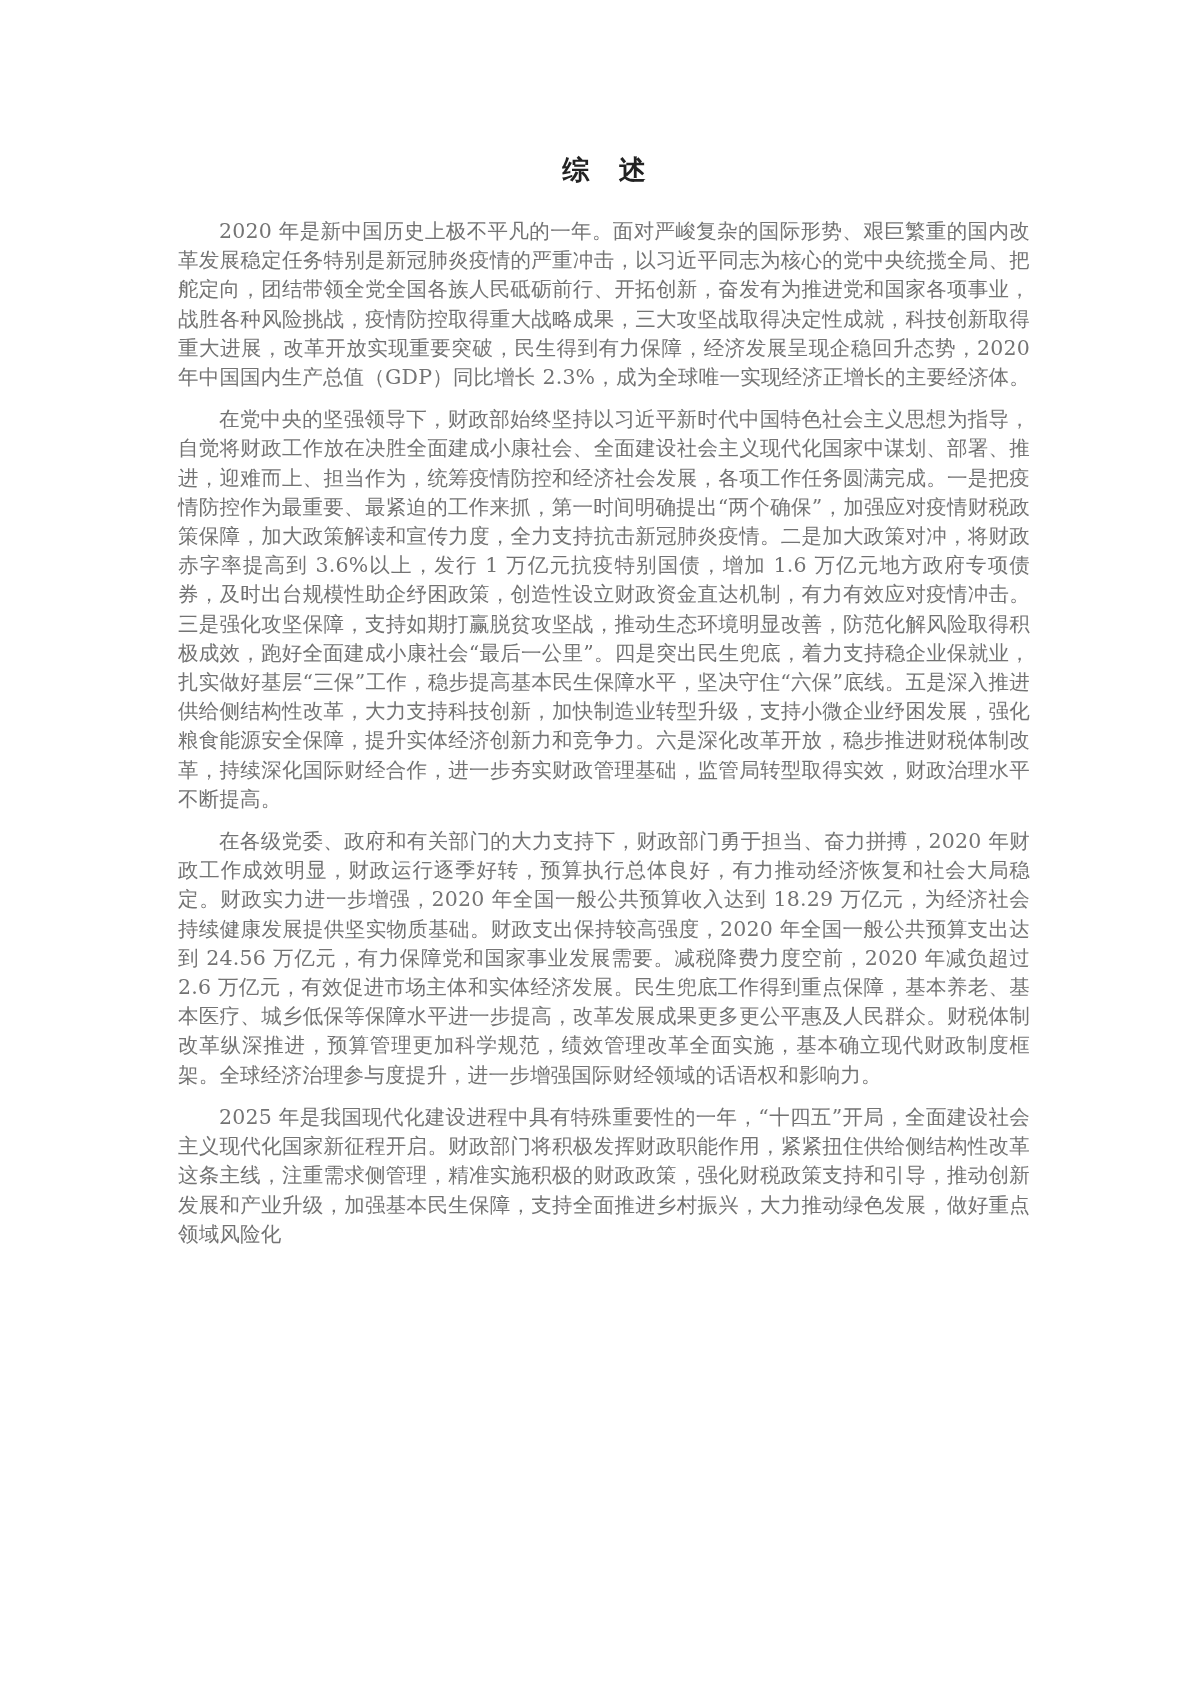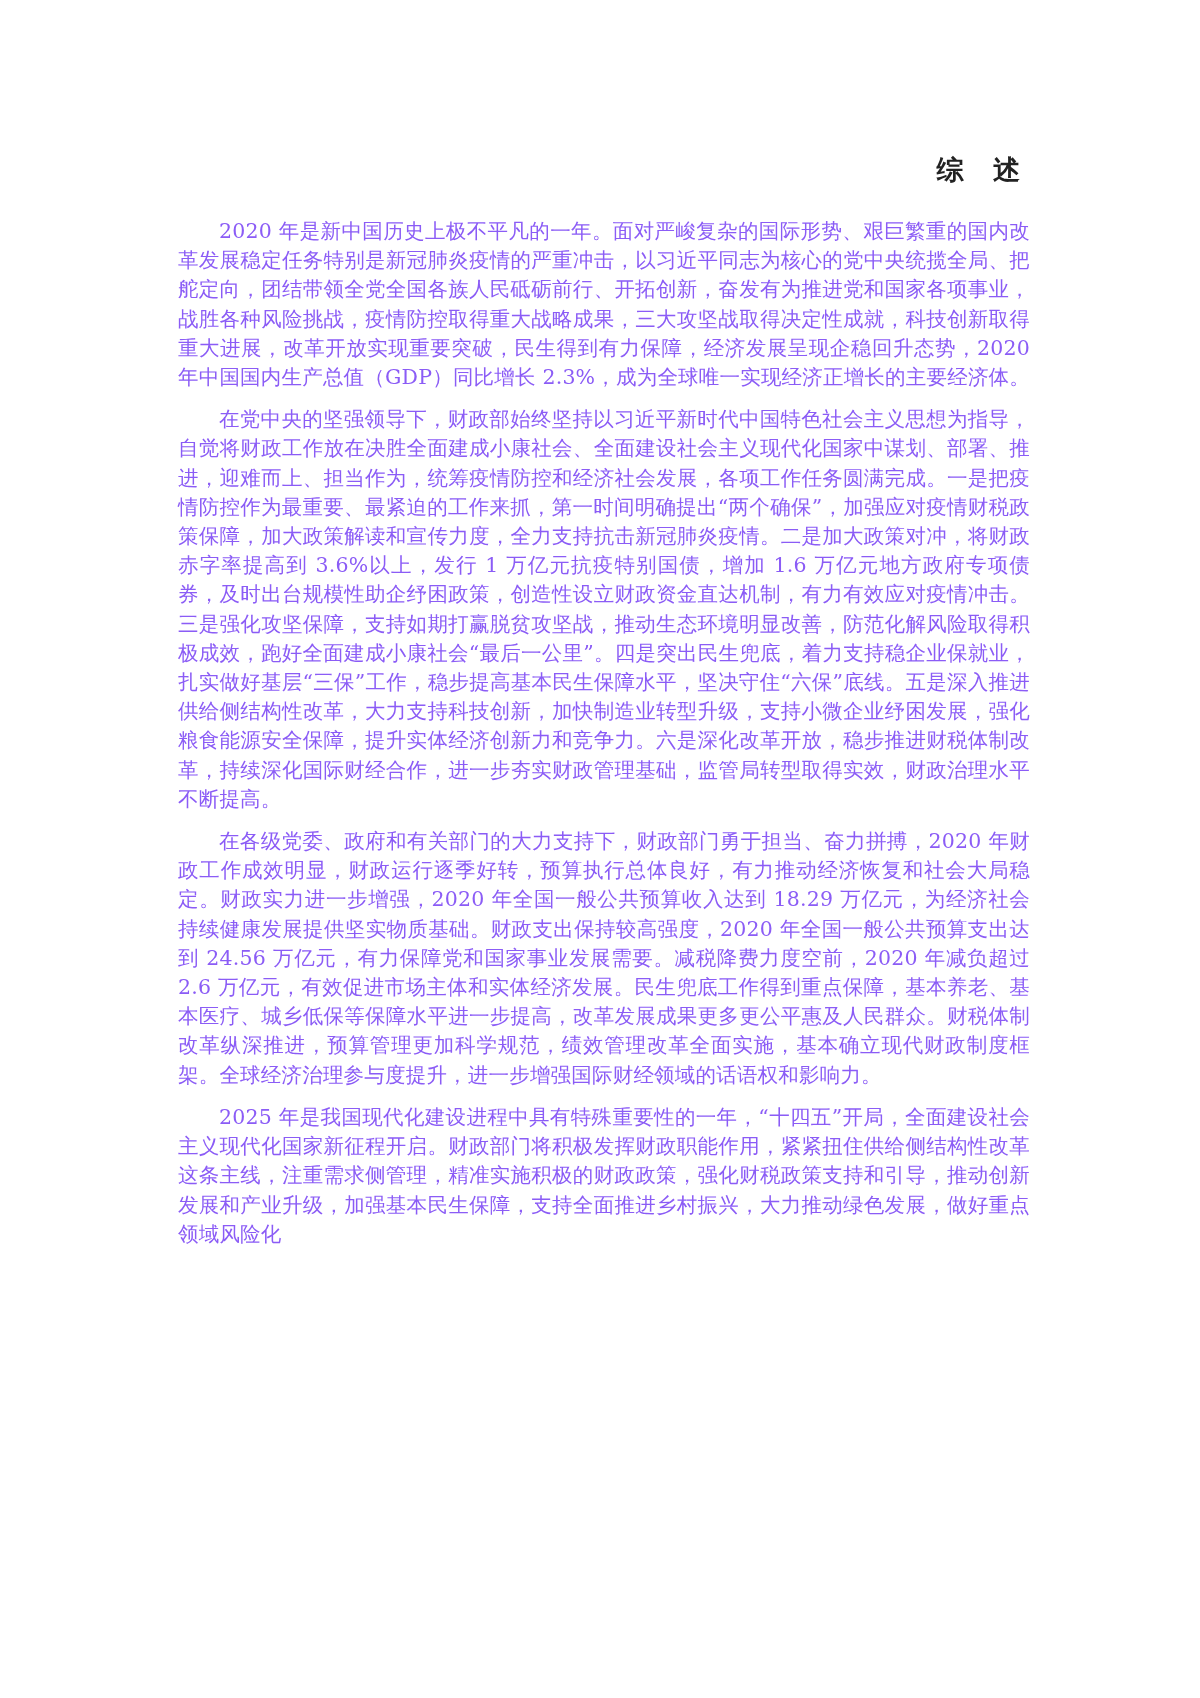--- a/index.html
+++ b/index.html
@@ -15,39 +15,39 @@
     font-family: "DejaVu Serif", "Liberation Serif", serif;
     color: #2b2b2b;
   }
   .page {
     position: absolute;
     left: 178px;
     top: 150px;
     width: 852px;
   }
   .title {
-    text-align: right;
+    text-align: center;
     font-family: "DejaVu Sans", "Liberation Sans", sans-serif;
     font-weight: bold;
     font-size: 27px;
     letter-spacing: 10px;
     color: #222;
     margin: 0 0 27px 0;
     padding-left: 10px;
     height: 40px;
     line-height: 40px;
   }
   .para {
     font-size: 20.5px;
     line-height: 29.2px;
     text-indent: 2em;
     text-align: justify;
     margin: 0 0 13px 0;
     letter-spacing: 0.2px;
-    color: #8b5cf6;
+    color: #737373;
   }
 </style>
 </head>
 <body>
 
 <div class="page">
   <h1 class="title">综 述</h1>
   <p class="para">2020 年是新中国历史上极不平凡的一年。面对严峻复杂的国际形势、艰巨繁重的国内改革发展稳定任务特别是新冠肺炎疫情的严重冲击，以习近平同志为核心的党中央统揽全局、把舵定向，团结带领全党全国各族人民砥砺前行、开拓创新，奋发有为推进党和国家各项事业，战胜各种风险挑战，疫情防控取得重大战略成果，三大攻坚战取得决定性成就，科技创新取得重大进展，改革开放实现重要突破，民生得到有力保障，经济发展呈现企稳回升态势，2020 年中国国内生产总值（GDP）同比增长 2.3%，成为全球唯一实现经济正增长的主要经济体。</p>
   <p class="para">在党中央的坚强领导下，财政部始终坚持以习近平新时代中国特色社会主义思想为指导，自觉将财政工作放在决胜全面建成小康社会、全面建设社会主义现代化国家中谋划、部署、推进，迎难而上、担当作为，统筹疫情防控和经济社会发展，各项工作任务圆满完成。一是把疫情防控作为最重要、最紧迫的工作来抓，第一时间明确提出“两个确保”，加强应对疫情财税政策保障，加大政策解读和宣传力度，全力支持抗击新冠肺炎疫情。二是加大政策对冲，将财政赤字率提高到 3.6%以上，发行 1 万亿元抗疫特别国债，增加 1.6 万亿元地方政府专项债券，及时出台规模性助企纾困政策，创造性设立财政资金直达机制，有力有效应对疫情冲击。三是强化攻坚保障，支持如期打赢脱贫攻坚战，推动生态环境明显改善，防范化解风险取得积极成效，跑好全面建成小康社会“最后一公里”。四是突出民生兜底，着力支持稳企业保就业，扎实做好基层“三保”工作，稳步提高基本民生保障水平，坚决守住“六保”底线。五是深入推进供给侧结构性改革，大力支持科技创新，加快制造业转型升级，支持小微企业纾困发展，强化粮食能源安全保障，提升实体经济创新力和竞争力。六是深化改革开放，稳步推进财税体制改革，持续深化国际财经合作，进一步夯实财政管理基础，监管局转型取得实效，财政治理水平不断提高。</p>
   <p class="para">在各级党委、政府和有关部门的大力支持下，财政部门勇于担当、奋力拼搏，2020 年财政工作成效明显，财政运行逐季好转，预算执行总体良好，有力推动经济恢复和社会大局稳定。财政实力进一步增强，2020 年全国一般公共预算收入达到 18.29 万亿元，为经济社会持续健康发展提供坚实物质基础。财政支出保持较高强度，2020 年全国一般公共预算支出达到 24.56 万亿元，有力保障党和国家事业发展需要。减税降费力度空前，2020 年减负超过 2.6 万亿元，有效促进市场主体和实体经济发展。民生兜底工作得到重点保障，基本养老、基本医疗、城乡低保等保障水平进一步提高，改革发展成果更多更公平惠及人民群众。财税体制改革纵深推进，预算管理更加科学规范，绩效管理改革全面实施，基本确立现代财政制度框架。全球经济治理参与度提升，进一步增强国际财经领域的话语权和影响力。</p>

